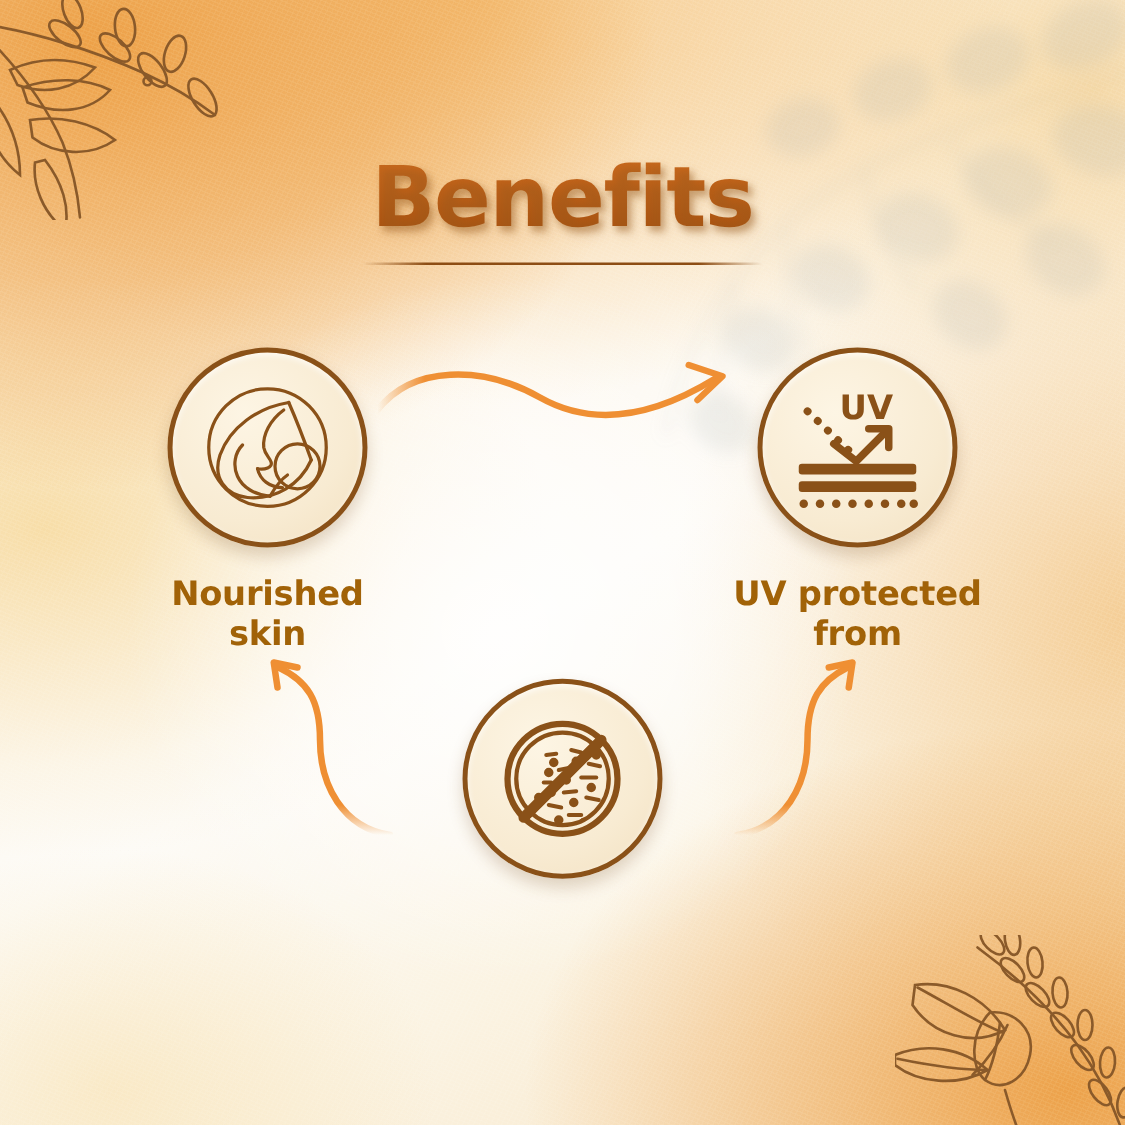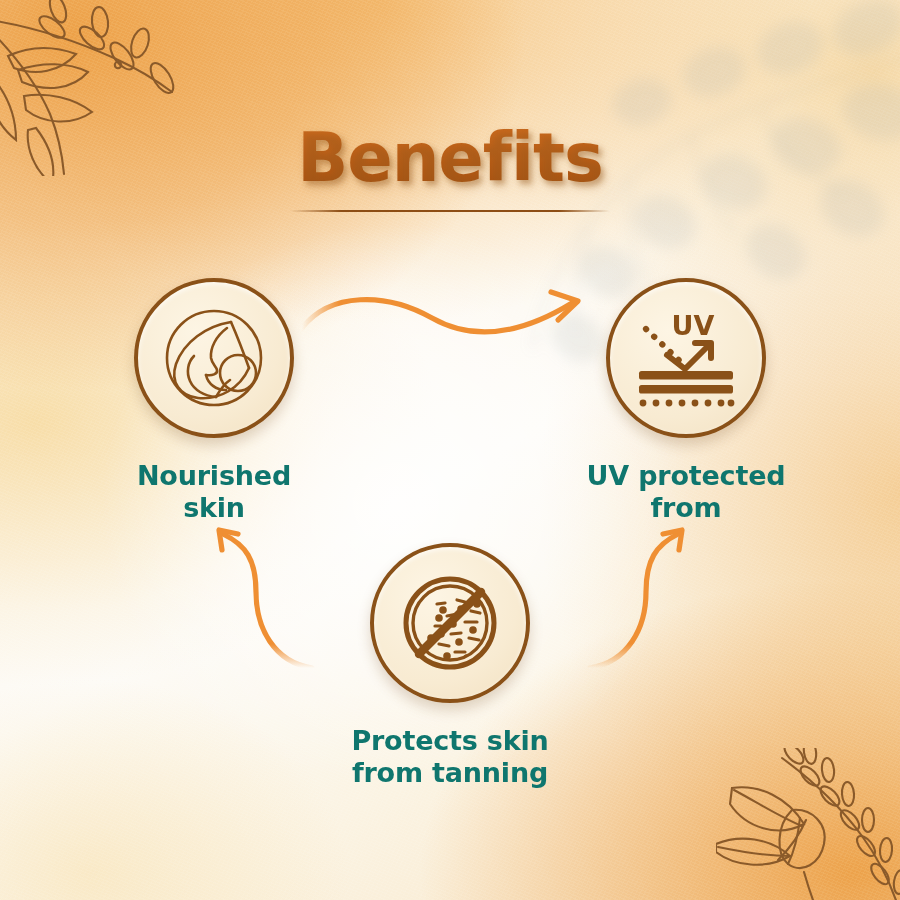--- a/index.html
+++ b/index.html
@@ -104,21 +104,21 @@
     justify-content: center;
   }
   .icon-circle svg { display: block; }
 
   .node-label {
     margin-top: 22px;
     font-family: "DejaVu Sans", sans-serif;
     font-weight: 700;
     font-size: 27px;
     line-height: 1.18;
-    color: #0f766e;
+    color: #a16207;
     letter-spacing: -0.2px;
     white-space: pre-line;
   }
 
   
   .arrows {
     position: absolute;
     inset: 0;
     pointer-events: none;
   }
@@ -341,17 +341,15 @@
             <circle cx="68" cy="78" r="2.2"></circle>
           <circle cx="88" cy="86" r="2.2"></circle>
             <circle cx="56" cy="92" r="2.2"></circle>
           <circle cx="40" cy="74" r="2.2"></circle>
             <circle cx="76" cy="94" r="2.2"></circle>
         </g>
 
         <path d="M28 90 L 90 28" stroke="#8a5118" stroke-width="8.5" stroke-linecap="round" fill="none"></path>
       </svg>
     </div>
-    <div class="node-label">Protects skin
-from tanning</div>
   </div>
 
 </div>
 
 </body></html>

